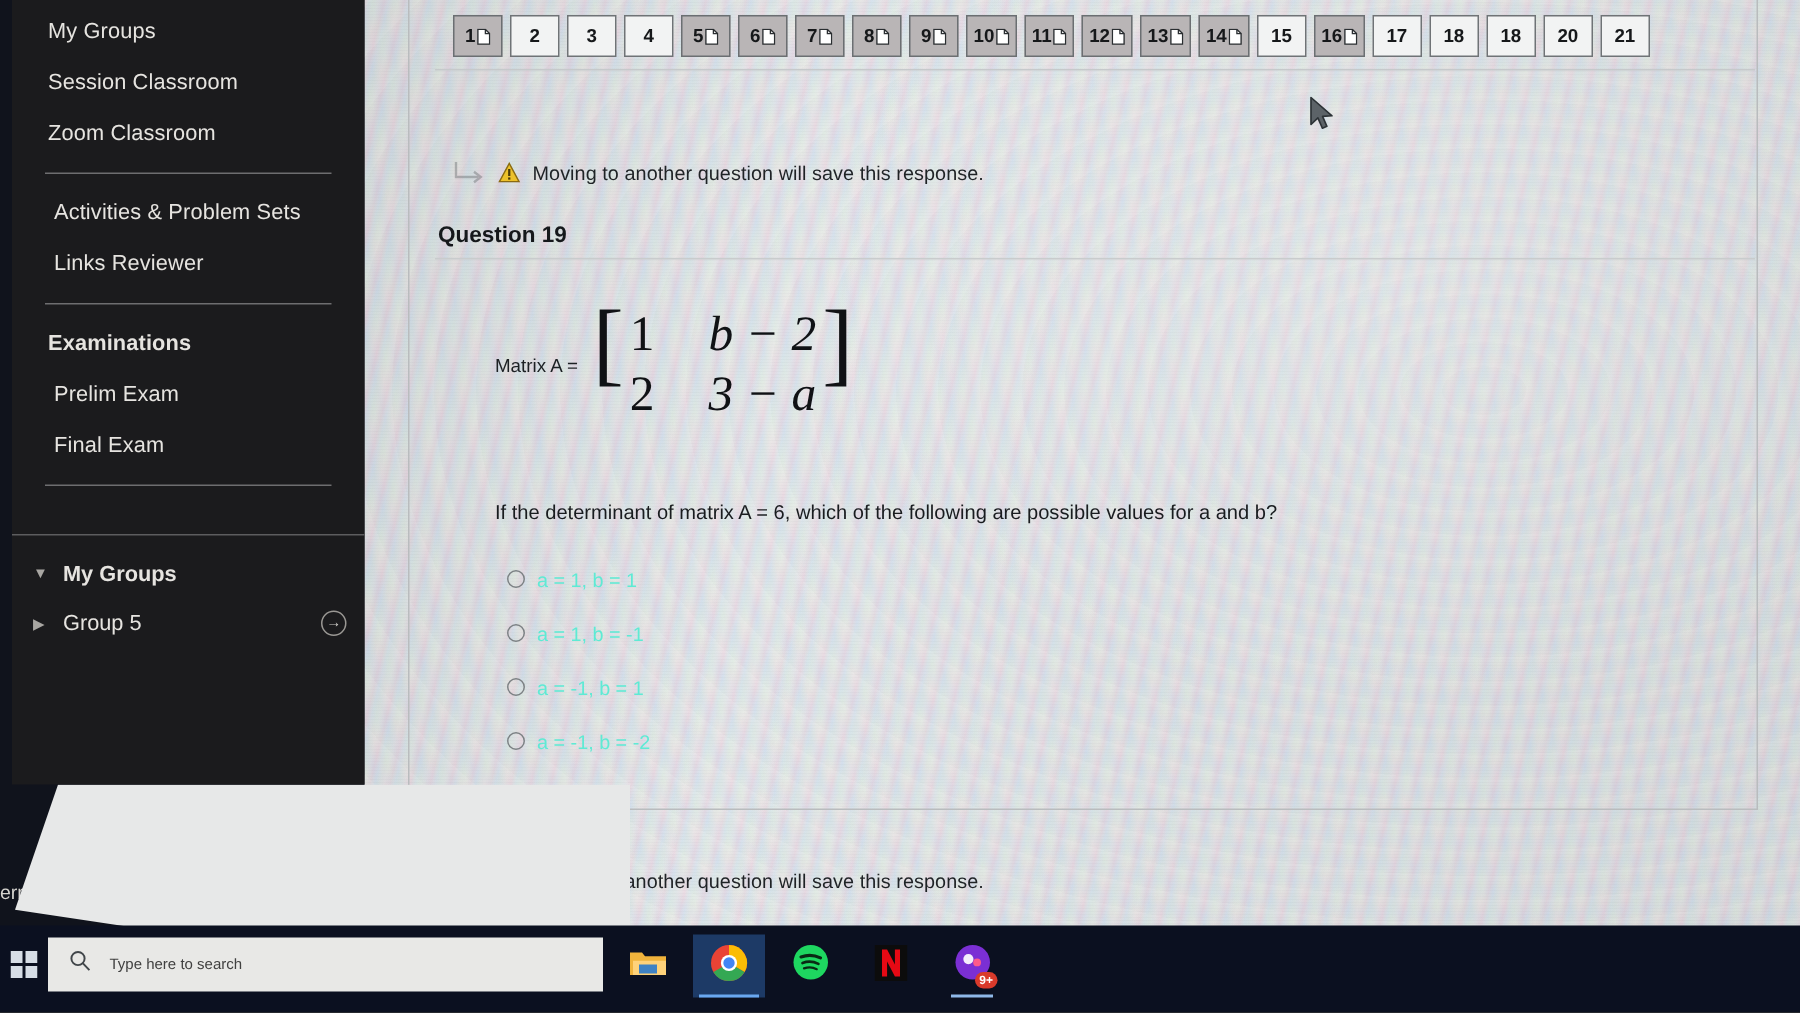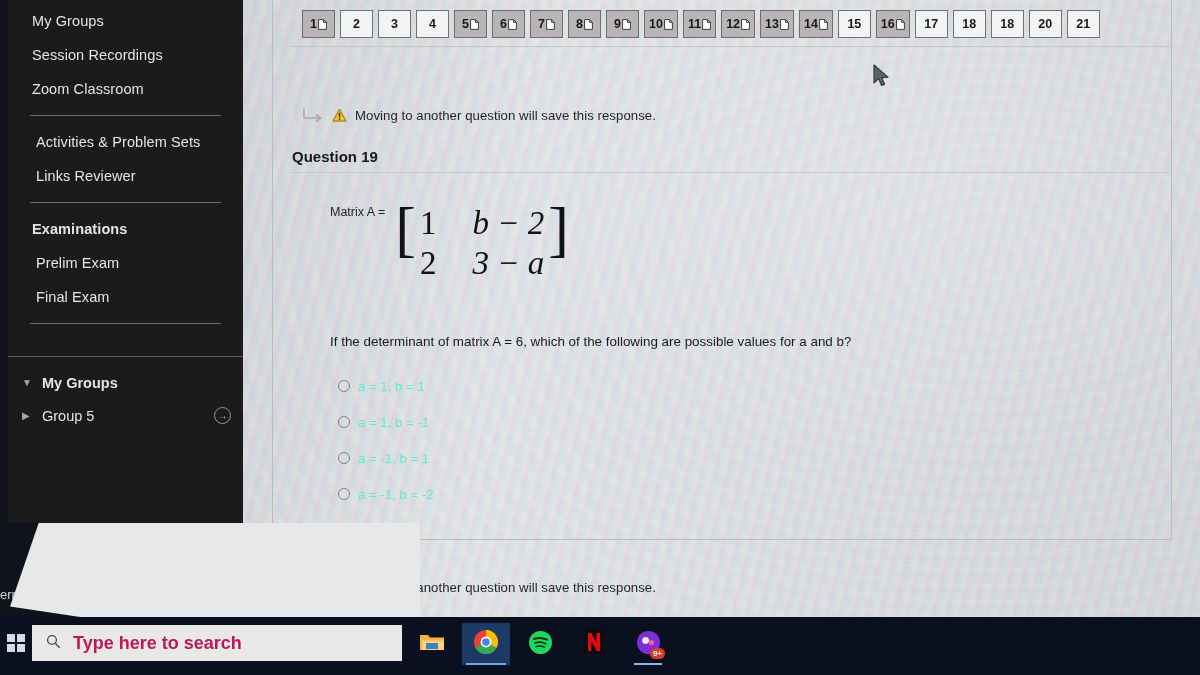--- a/index.html
+++ b/index.html
@@ -148,21 +148,21 @@
     position: absolute; left: 292px; top: 148px; font-size: 15px; font-weight: bold;
     color: #15181b; z-index: 3;
   }
   .qhead-rule {
     position: absolute; left: 290px; top: 172px; width: 880px; height: 1px;
     background: #c9cccd; z-index: 3;
   }
 
   
   .matrix-wrap {
-    position: absolute; left: 330px; top: 205px; display: flex; z-index: 3;
+    position: absolute; left: 330px; top: 205px; display: flex; align-items: center; z-index: 3;
   }
   .matrix-label { font-size: 12.5px; color: #1d2124; margin-right: 10px; }
   .matrix {
     display: flex; align-items: stretch;
     font-family: "Liberation Serif", serif; font-size: 33px; color: #101215;
   }
   .brk { font-size: 62px; line-height: 0.78; font-weight: 400; }
   .mgrid {
     display: grid; grid-template-columns: auto auto; column-gap: 36px; row-gap: 2px;
     align-items: center; padding: 0 4px;
@@ -193,21 +193,21 @@
     background: #0b1020; z-index: 10;
   }
   .start-btn {
     position: absolute; left: 2px; top: 12px; width: 28px; height: 28px;
     display: flex; align-items: center; justify-content: center;
   }
   .search-box {
     position: absolute; left: 32px; top: 8px; width: 370px; height: 36px;
     background: #e8e8e6; display: flex; align-items: center; padding-left: 14px; gap: 12px;
   }
-  .search-txt { font-size: 18px; color: #be185d; font-weight: bold; }
+  .search-txt { font-size: 10px; color: #404040; }
   .tb-icons { position: absolute; left: 408px; top: 6px; display: flex; gap: 6px; align-items: flex-start; }
   .tb-ico {
     width: 48px; height: 42px; display: flex; align-items: center; justify-content: center;
     position: relative;
   }
   .tb-ico.active { background: #1d3a66; }
   .tb-ico.active::after {
     content: ""; position: absolute; left: 4px; right: 4px; bottom: 0; height: 2px; background: #6aa8f0;
   }
   .tb-ico.open::after {
@@ -443,21 +443,21 @@
   <div class="moire2" style="left:243px;top:0;width:957px;height:620px;"></div>
   <div class="glare" style="left:243px;top:0;width:957px;height:620px;"></div>
 
   <div class="sidebar">
     <div style="height:4px"></div>
     <div id="sb-top">
         <div class="sb-item">
           <span>My Groups</span>
         </div>
         <div class="sb-item">
-          <span>Session Recordings</span>
+          <span>Session Classroom</span>
         </div>
         <div class="sb-item">
           <span>Zoom Classroom</span>
         </div>
       </div>
     <div class="sb-sep"></div>
     <div id="sb-sub">
         <div class="sb-item sub">
           <span>Activities &amp; Problem Sets</span>
         </div>

